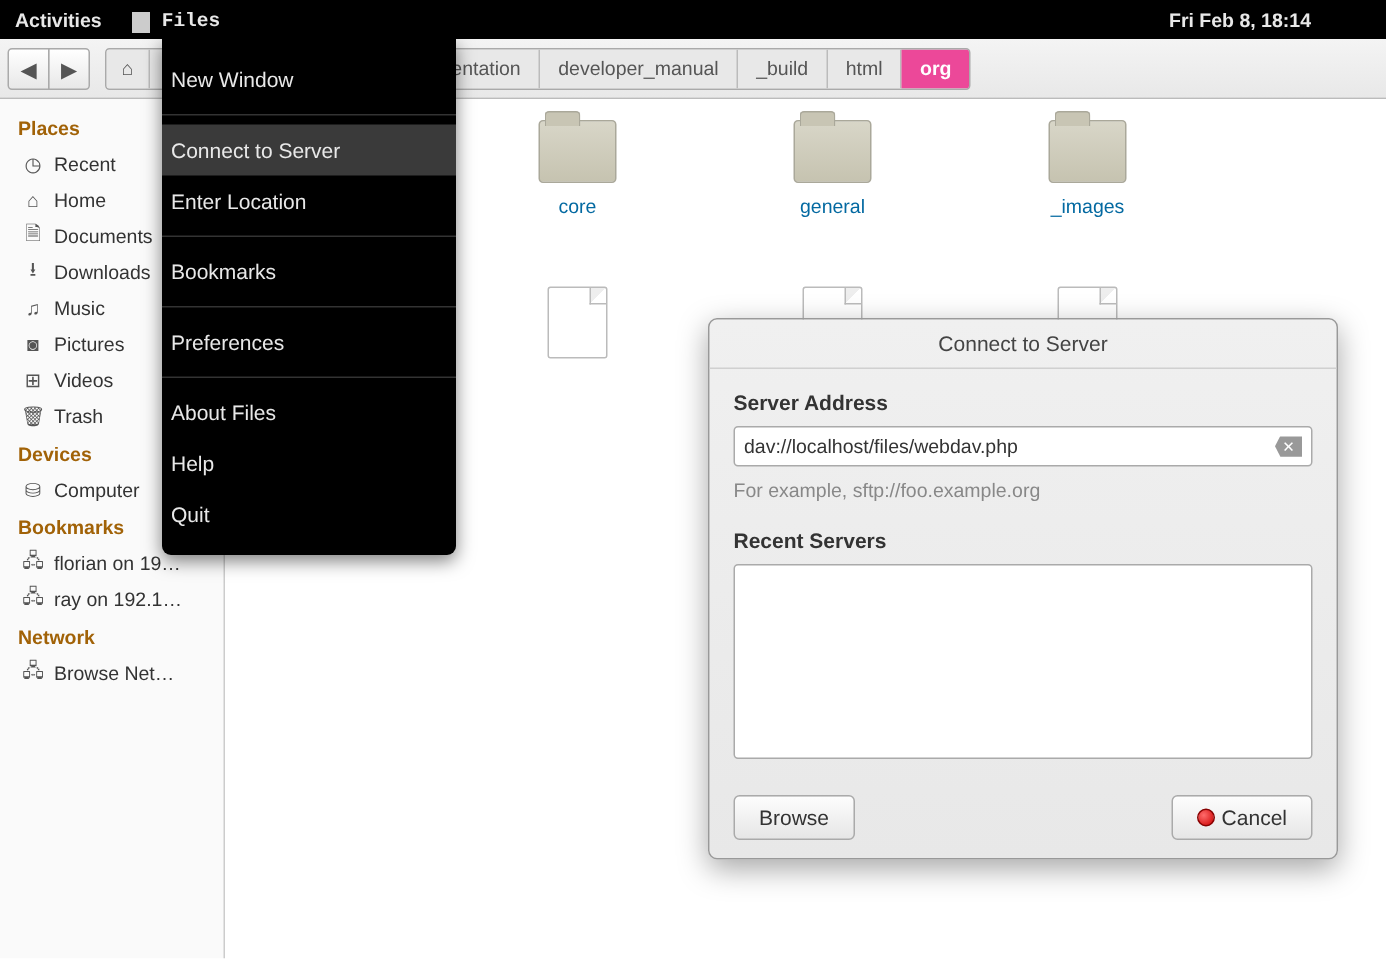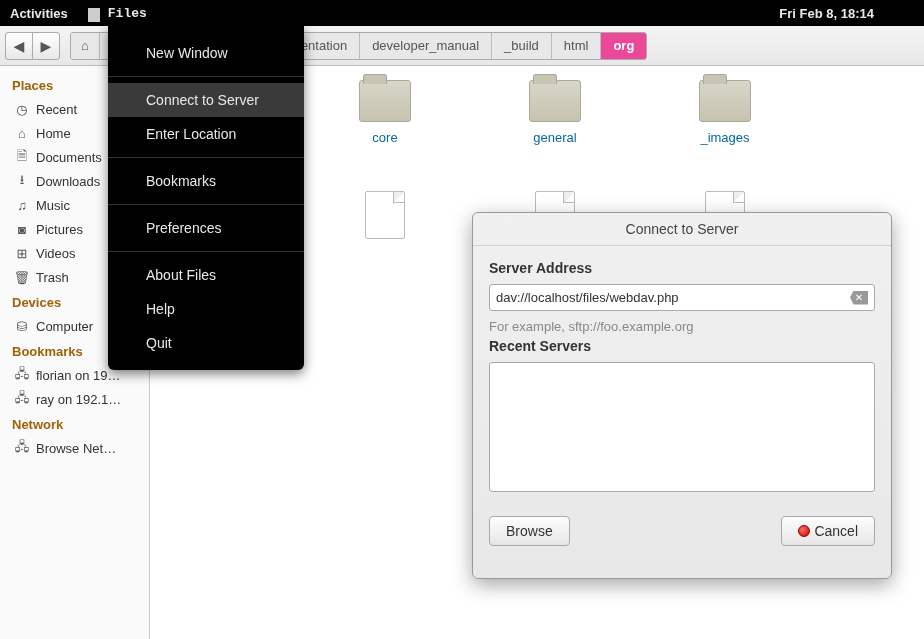--- a/index.html
+++ b/index.html
@@ -29,34 +29,34 @@
 .filegrid { display:flex; flex-wrap:wrap; gap:46px 80px; }
 .fileitem { width:90px; text-align:center; font-size:13px; color:#0369a1; }
 .folder-ic { width:52px; height:42px; margin:0 auto 8px; background:linear-gradient(#d8d6c8,#c6c3b0); border-radius:3px; position:relative; border:1px solid #aaa89a; }
 .folder-ic::before { content:""; position:absolute; top:-7px; left:3px; width:22px; height:9px; background:#c8c5b4; border:1px solid #aaa89a; border-bottom:none; border-radius:3px 3px 0 0; }
 .file-ic { width:40px; height:48px; margin:0 auto 6px; background:#fff; border:1px solid #bbb; border-radius:2px; position:relative; }
 .file-ic::after { content:""; position:absolute; top:0; right:0; width:10px; height:10px; background:linear-gradient(135deg,#eee 50%, transparent 50%); border-left:1px solid #bbb; border-bottom:1px solid #bbb; }
 .file-ic.js::before { content:"◆"; position:absolute; top:50%; left:50%; transform:translate(-50%,-50%); color:#9a5bc7; font-size:14px; }
 
 .menu { position:absolute; top:26px; left:108px; width:196px; background:#000; color:#e8e8e8; border-radius:0 0 6px 6px; padding:10px 0; box-shadow:0 4px 12px rgba(0,0,0,0.5); z-index:50; font-size:14px; }
 .menu::before { content:""; position:absolute; top:-8px; left:24px; border:8px solid transparent; border-bottom-color:#000; }
-.menu .mitem { padding:9px 38px; }
+.menu .mitem { padding:9px 6px; }
 .menu .mitem.hover { background:#3a3a3a; }
 .menu .msep { height:1px; background:#333; margin:6px 0; }
 
 .dialog { position:absolute; left:472px; top:212px; width:420px; background:linear-gradient(#f0f0f0,#e8e8e8); border:1px solid #999; border-radius:6px; box-shadow:0 6px 20px rgba(0,0,0,0.35); z-index:60; }
 .dialog .dtitle { text-align:center; padding:8px; font-size:14px; color:#444; border-bottom:1px solid #d0d0d0; }
 .dialog .dbody { padding:14px 16px; }
 .dialog .dlabel { font-weight:bold; color:#333; margin-bottom:8px; font-size:14px; }
 .dialog .dinput-wrap { display:flex; align-items:center; background:#fff; border:1px solid #aaa; border-radius:3px; padding:5px 6px; }
 .dialog .dinput { flex:1; border:none; outline:none; font-size:13px; color:#333; background:transparent; }
 .dialog .clearbtn { width:18px; height:14px; background:#999; border-radius:2px 0 0 2px; position:relative; clip-path: polygon(20% 0, 100% 0, 100% 100%, 20% 100%, 0 50%); display:flex; align-items:center; justify-content:center; color:#fff; font-size:10px; }
 .dialog .dhint { color:#888; font-size:13px; margin-top:8px; }
 .dialog .dlist { background:#fff; border:1px solid #aaa; border-radius:3px; height:130px; margin-top:6px; }
-.dialog .dbtns { display:flex; padding:10px 16px 32px; gap:17px; }
+.dialog .dbtns { display:flex; padding:10px 16px 12px; gap:17px; }
 .dialog .dbtn { padding:6px 16px; background:linear-gradient(#fdfdfd,#e6e6e6); border:1px solid #aaa; border-radius:4px; font-size:14px; color:#333; display:flex; align-items:center; gap:4px; }
 .dialog .spacer { flex:1; }
 .reddot { width:12px; height:12px; background:radial-gradient(circle at 35% 35%, #ff6b6b, #c00); border-radius:50%; border:1px solid #800; }
 </style>
 </head>
 <body>
 
 <div class="topbar">
   <span>Activities</span>
   <span class="app">Files</span>
@@ -187,21 +187,21 @@
 
 <div class="dialog">
   <div class="dtitle">Connect to Server</div>
   <div class="dbody">
     <div class="dlabel">Server Address</div>
     <div class="dinput-wrap">
       <input class="dinput" value="dav://localhost/files/webdav.php" style="">
       <span class="clearbtn">✕</span>
     </div>
     <div class="dhint">For example, sftp://foo.example.org</div>
-    <div class="dlabel" style="margin-top:4px">Recent Servers</div>
+    <div class="dlabel" style="margin-top:18px">Recent Servers</div>
     <div class="dlist"></div>
   </div>
   <div class="dbtns">
     <div class="dbtn">Browse</div>
     <div class="spacer"></div>
     <div class="dbtn">
         <span class="reddot"></span>
         <span>Cancel</span>
       </div>
   </div>

